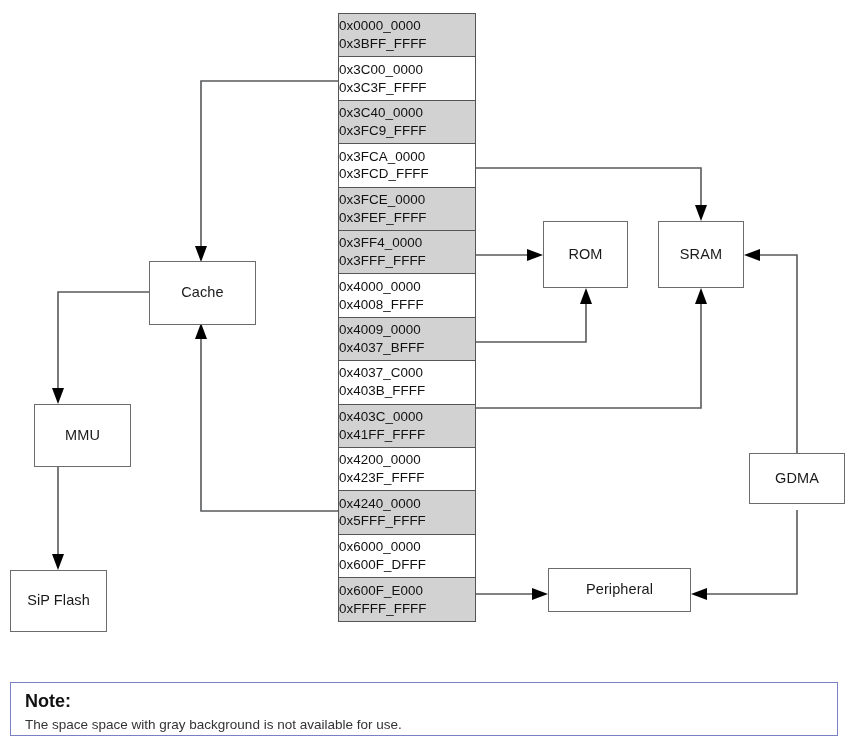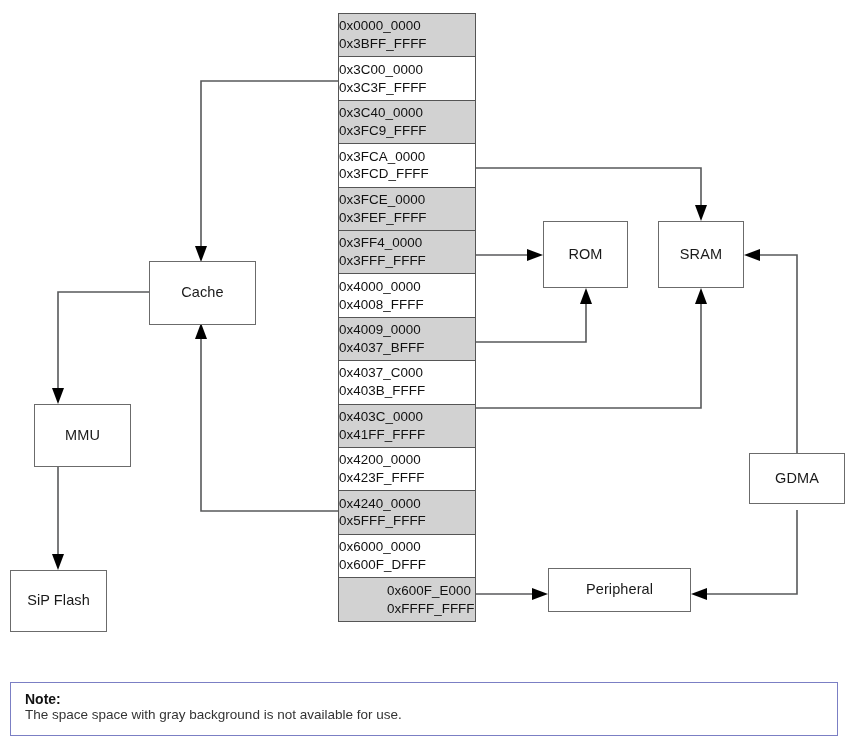--- a/index.html
+++ b/index.html
@@ -54,21 +54,21 @@
     border-bottom: 1.3px solid #555555;
     display: flex;
     flex-direction: column;
     justify-content: center;
     background: #ffffff;
     color: #111111;
     font-size: 13.4px;
     line-height: 1.33;
     letter-spacing: 0.05px;
   }
-  .mem-row:last-child { border-bottom: none; padding-left: 48px; }
+  .mem-row:last-child { border-bottom: none; }
   .mem-row.reserved { background: #d2d2d2; }
   .mem-row span { display: block; white-space: nowrap; }
 
   
   #wires {
     position: absolute;
     left: 0; top: 0;
     width: 850px;
     height: 746px;
     z-index: 2;
@@ -88,23 +88,24 @@
     top: 682px;
     width: 828px;
     height: 54px;
     box-sizing: border-box;
     background: #ffffff;
     border: 1.4px solid #7b7fc4;
     padding: 8px 14px 0 14px;
     z-index: 4;
   }
   #note-title {
-    font-size: 14px;
+    font-size: 18px;
     font-weight: bold;
     color: #111111;
+    margin-bottom: 5px;
   }
   #note-text {
     font-size: 13.5px;
     color: #333333;
   }
 </style>
 </head>
 <body>
 
 <div id="canvas">

